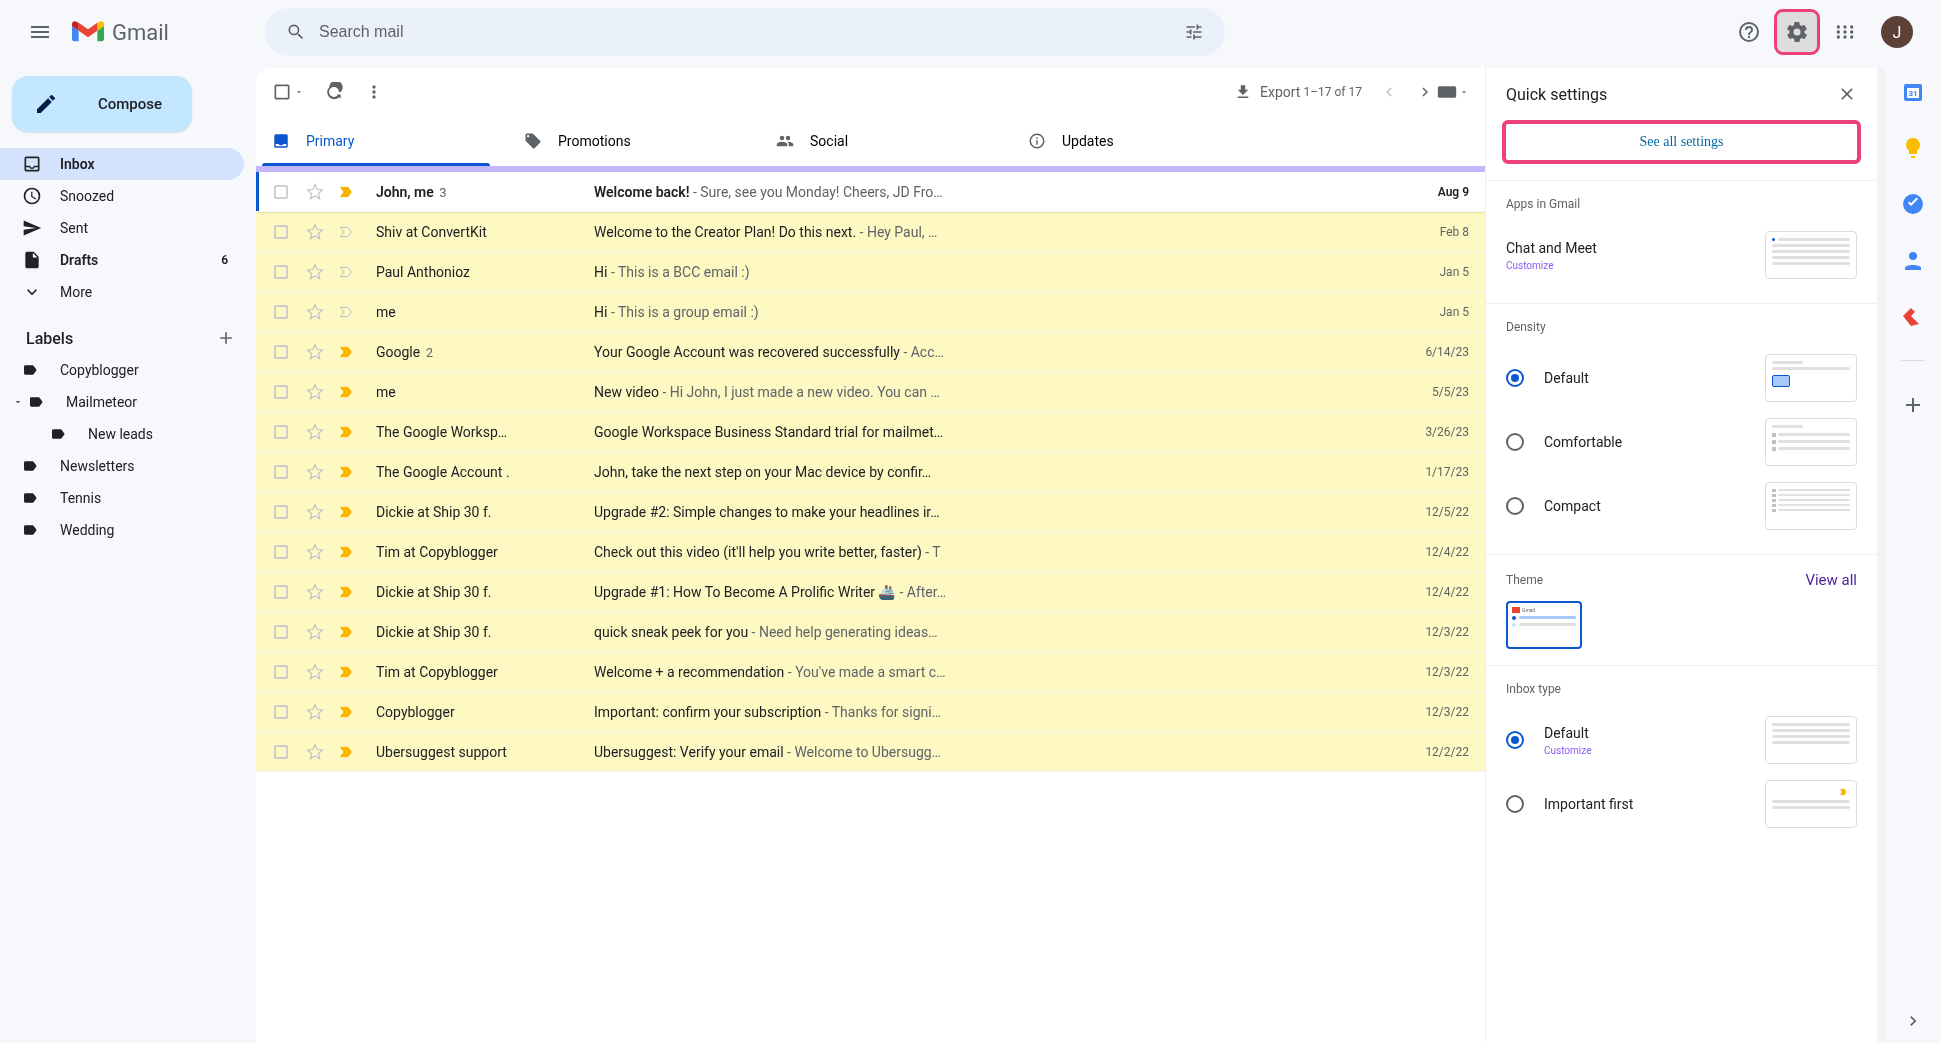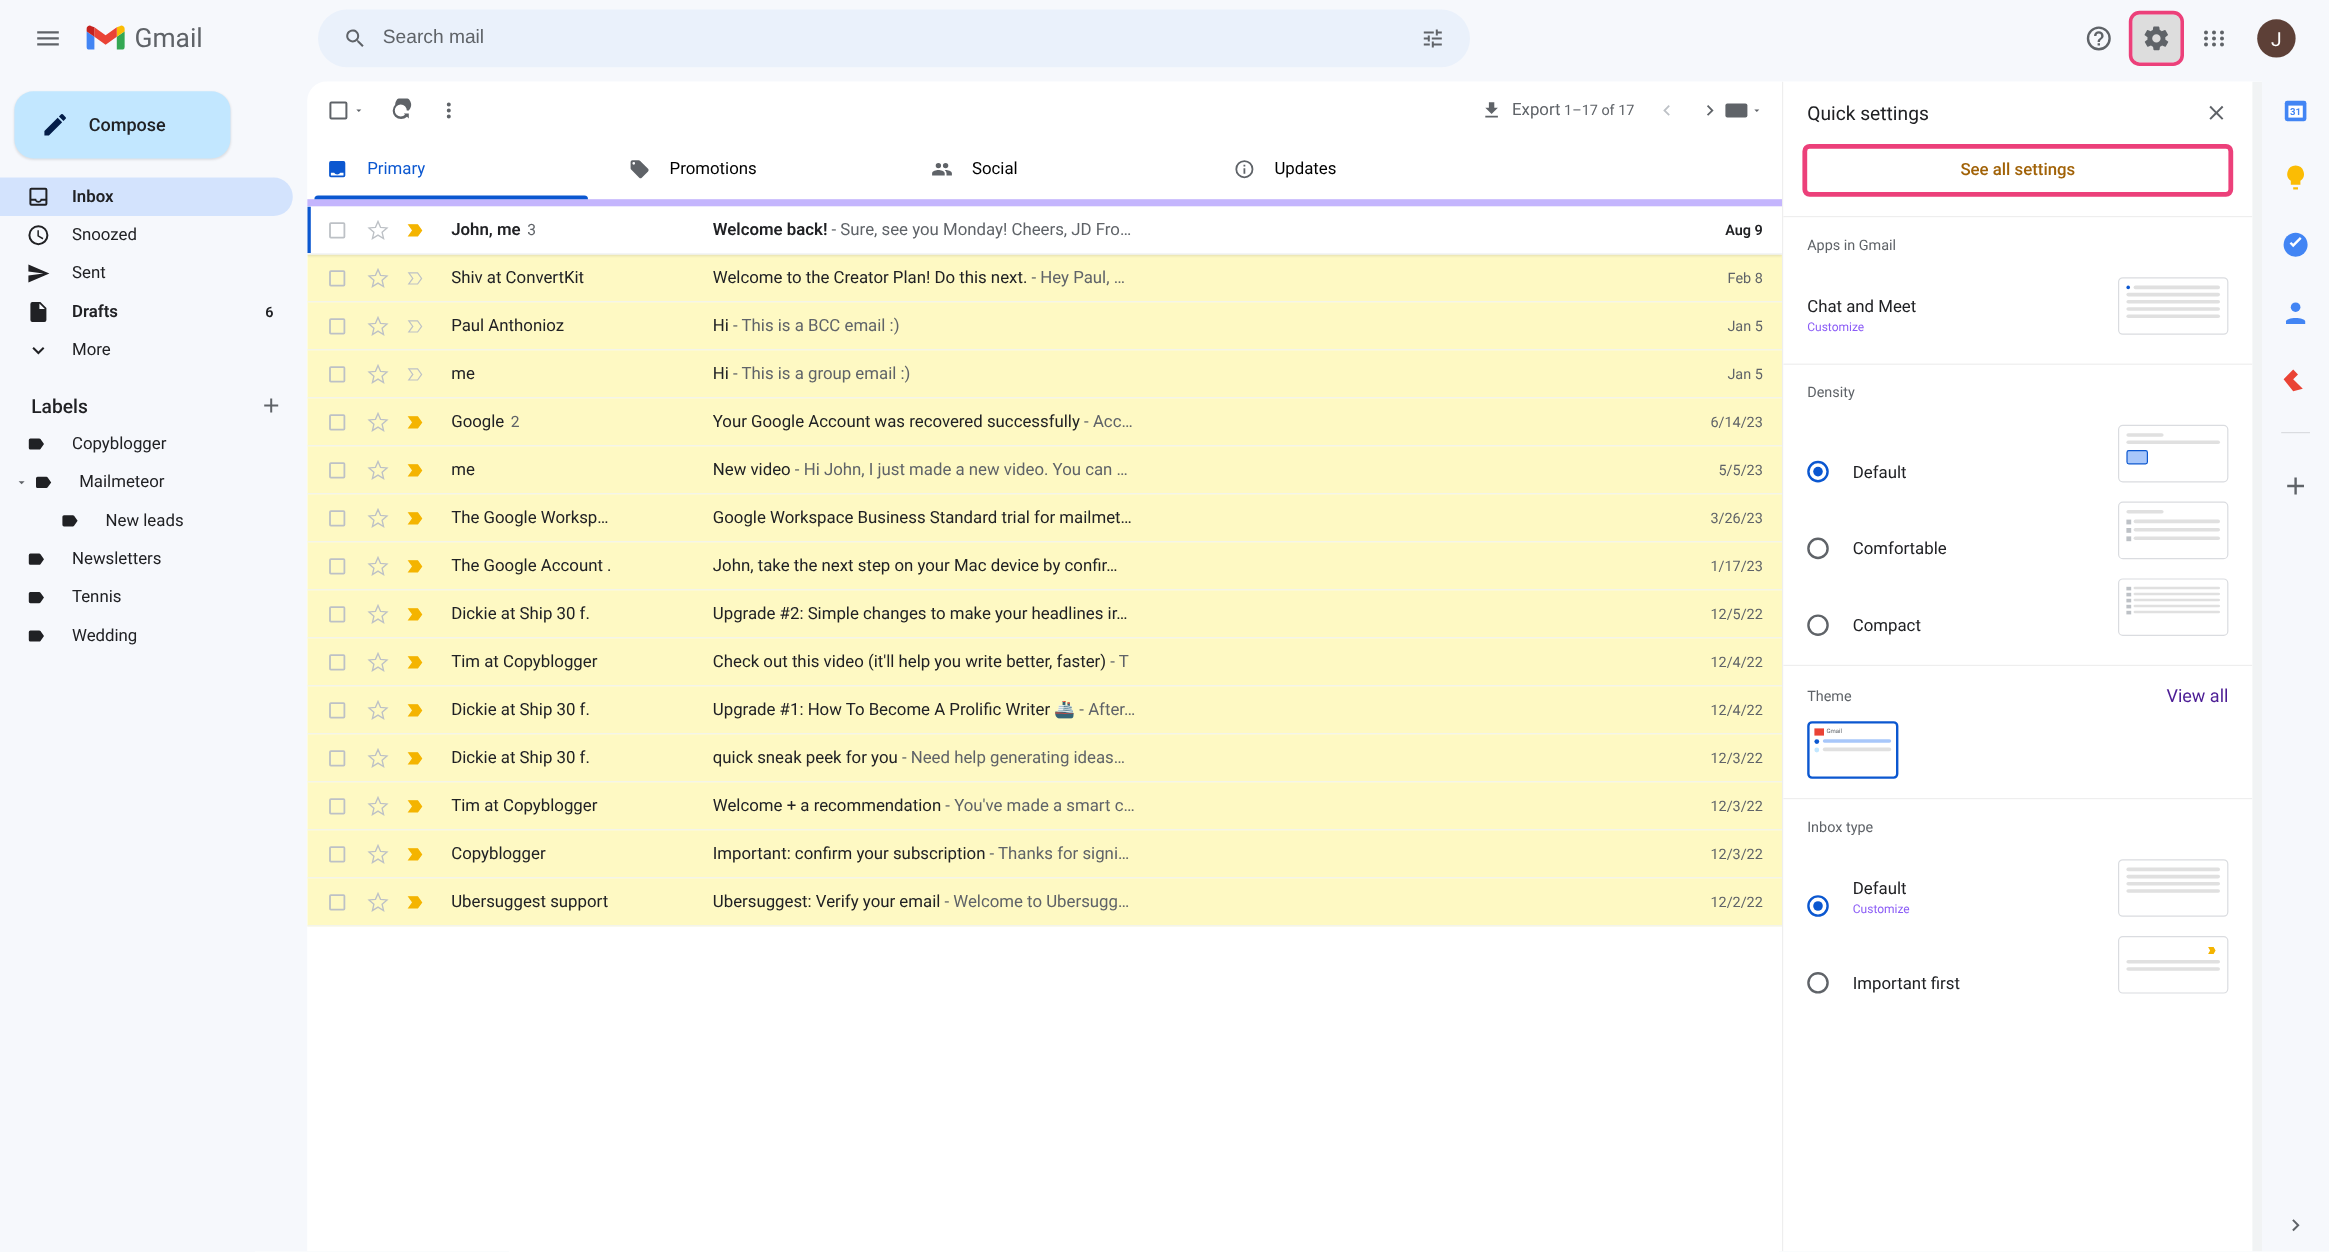--- a/index.html
+++ b/index.html
@@ -18,21 +18,21 @@
   .header-right { display: flex; align-items: center; margin-left: auto; gap: 8px; padding-right: 20px; }
   .header-icon { width: 40px; height: 40px; display: flex; align-items: center; justify-content: center; border-radius: 50%; cursor: pointer; }
   .gear-highlight { background: #ddd; border-radius: 6px; outline: 3px solid #ec407a; }
   .avatar { width: 32px; height: 32px; border-radius: 50%; background: #5d4037; color: #fff; display: flex; align-items: center; justify-content: center; font-size: 16px; margin-left: 8px; }
 
   
   .main-wrap { display: flex; height: calc(100% - 64px); }
   
   
   .sidebar { width: 256px; padding: 8px 0; flex-shrink: 0; }
-  .compose-btn { display: flex; align-items: center; background: #c2e7ff; border-radius: 16px; height: 56px; padding: 0 22px; margin: 4px 10px 16px 12px; cursor: pointer; box-shadow: 0 1px 2px rgba(0,0,0,0.1); width: 180px; }
+  .compose-btn { display: flex; align-items: center; background: #c2e7ff; border-radius: 16px; height: 56px; padding: 0 22px; margin: 4px 10px 16px 12px; cursor: pointer; box-shadow: 0 1px 2px rgba(0,0,0,0.1); width: 180px; gap: 24px; }
   .compose-btn span { margin-left: 16px; font-size: 15px; font-weight: 500; }
   .nav-item { display: flex; align-items: center; height: 32px; padding: 0 16px 0 22px; border-radius: 0 16px 16px 0; margin-right: 12px; cursor: pointer; font-size: 14px; color: #202124; }
   .nav-item.active { background: #d3e3fd; font-weight: 600; }
   .nav-item .nav-icon { width: 20px; margin-right: 18px; display:flex; justify-content:center; }
   .nav-item .nav-count { margin-left: auto; font-size: 12px; }
   .drafts-bold { font-weight: 600; }
   .labels-header { display: flex; align-items: center; padding: 0 20px 0 26px; margin-top: 20px; margin-bottom: 6px; }
   .labels-header span { font-size: 16px; font-weight: 500; flex: 1; }
   .label-item { display: flex; align-items: center; height: 32px; padding-left: 22px; cursor: pointer; font-size: 14px; }
   .label-item .label-icon { width: 20px; margin-right: 18px; display:flex; }
@@ -71,24 +71,24 @@
   .row-sender .count { color: #5f6368; font-weight: 400; margin-left: 2px; font-size: 13px; }
   .row-subject { flex: 1; white-space: nowrap; overflow: hidden; text-overflow: ellipsis; min-width: 0; margin-right: 40px; }
   .row-subject .preview { color: #5f6368; font-weight: 400; }
   .row-date { width: 70px; text-align: right; font-size: 12px; color: #5f6368; flex-shrink: 0; }
   .email-row.unread .row-date { color: #202124; font-weight: 600; }
 
   
   .qs-panel { width: 400px; border-left: 1px solid #eee; padding: 12px 0; overflow-y: auto; flex-shrink: 0; border-right: 8px solid #f1f3f4; }
   .qs-header { display: flex; align-items: center; padding: 4px 20px 12px; }
   .qs-header span { font-size: 16px; flex: 1; }
-  .see-all-btn { margin: 4px 16px 16px; border: 4px solid #ec407a; border-radius: 6px; text-align: center; padding: 10px; color: #a16207; font-size: 14px; font-weight: 500; cursor: pointer; }
+  .see-all-btn { margin: 4px 16px 16px; border: 4px solid #ec407a; border-radius: 6px; text-align: center; padding: 10px; color: #0369a1; font-size: 14px; font-weight: 500; cursor: pointer; font-family: Liberation Serif, serif; }
   .qs-section { border-top: 1px solid #eee; padding: 16px 20px; }
   .qs-section-title { font-size: 12px; color: #5f6368; margin-bottom: 12px; }
-  .qs-row { display: flex; align-items: flex-end; padding: 8px 0; }
+  .qs-row { display: flex; align-items: center; padding: 8px 0; }
   .qs-row-text { flex: 1; font-size: 14px; }
   .qs-customize { color: #8b5cf6; font-size: 10px; margin-top: 4px; cursor: pointer; }
   .qs-radio { width: 18px; height: 18px; border: 2px solid #5f6368; border-radius: 50%; margin-right: 20px; display: flex; align-items: center; justify-content: center; }
   .qs-radio.checked { border-color: #0b57d0; }
   .qs-radio.checked::after { content: ''; width: 8px; height: 8px; border-radius: 50%; background: #0b57d0; }
   .qs-preview { width: 92px; height: 48px; border: 1px solid #dadce0; border-radius: 4px; background: #fff; padding: 6px; display: flex; flex-direction: column; gap: 3px; }
   .qs-preview .pline { height: 3px; background: #e0e0e0; border-radius: 2px; }
   .qs-preview.density1 .pbox { width: 18px; height: 12px; background: #a8c7fa; border-radius: 2px; margin-top: 2px; border:1px solid #0b57d0; }
   .qs-theme-header { display: flex; align-items: center; }
   .qs-theme-header .view-all { margin-left: auto; color: #4c1d95; font-size: 15px; cursor: pointer; }

